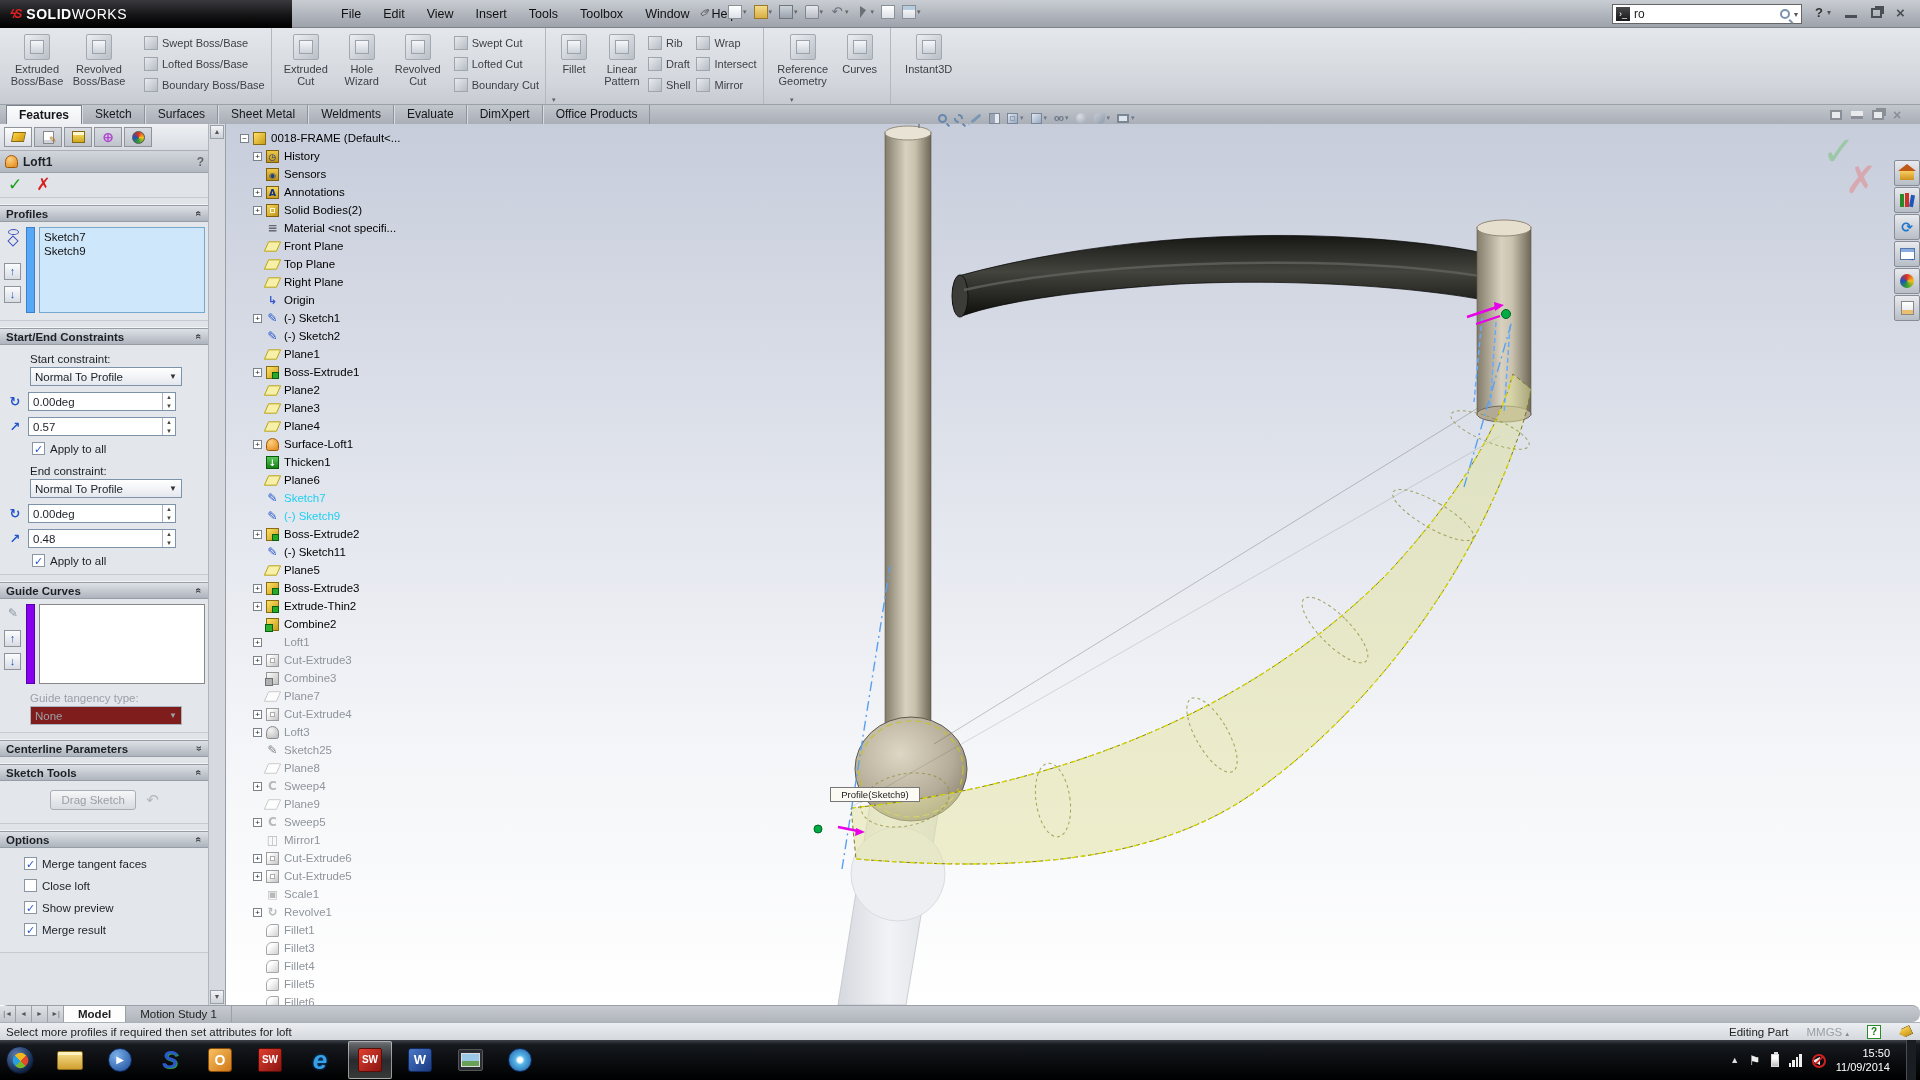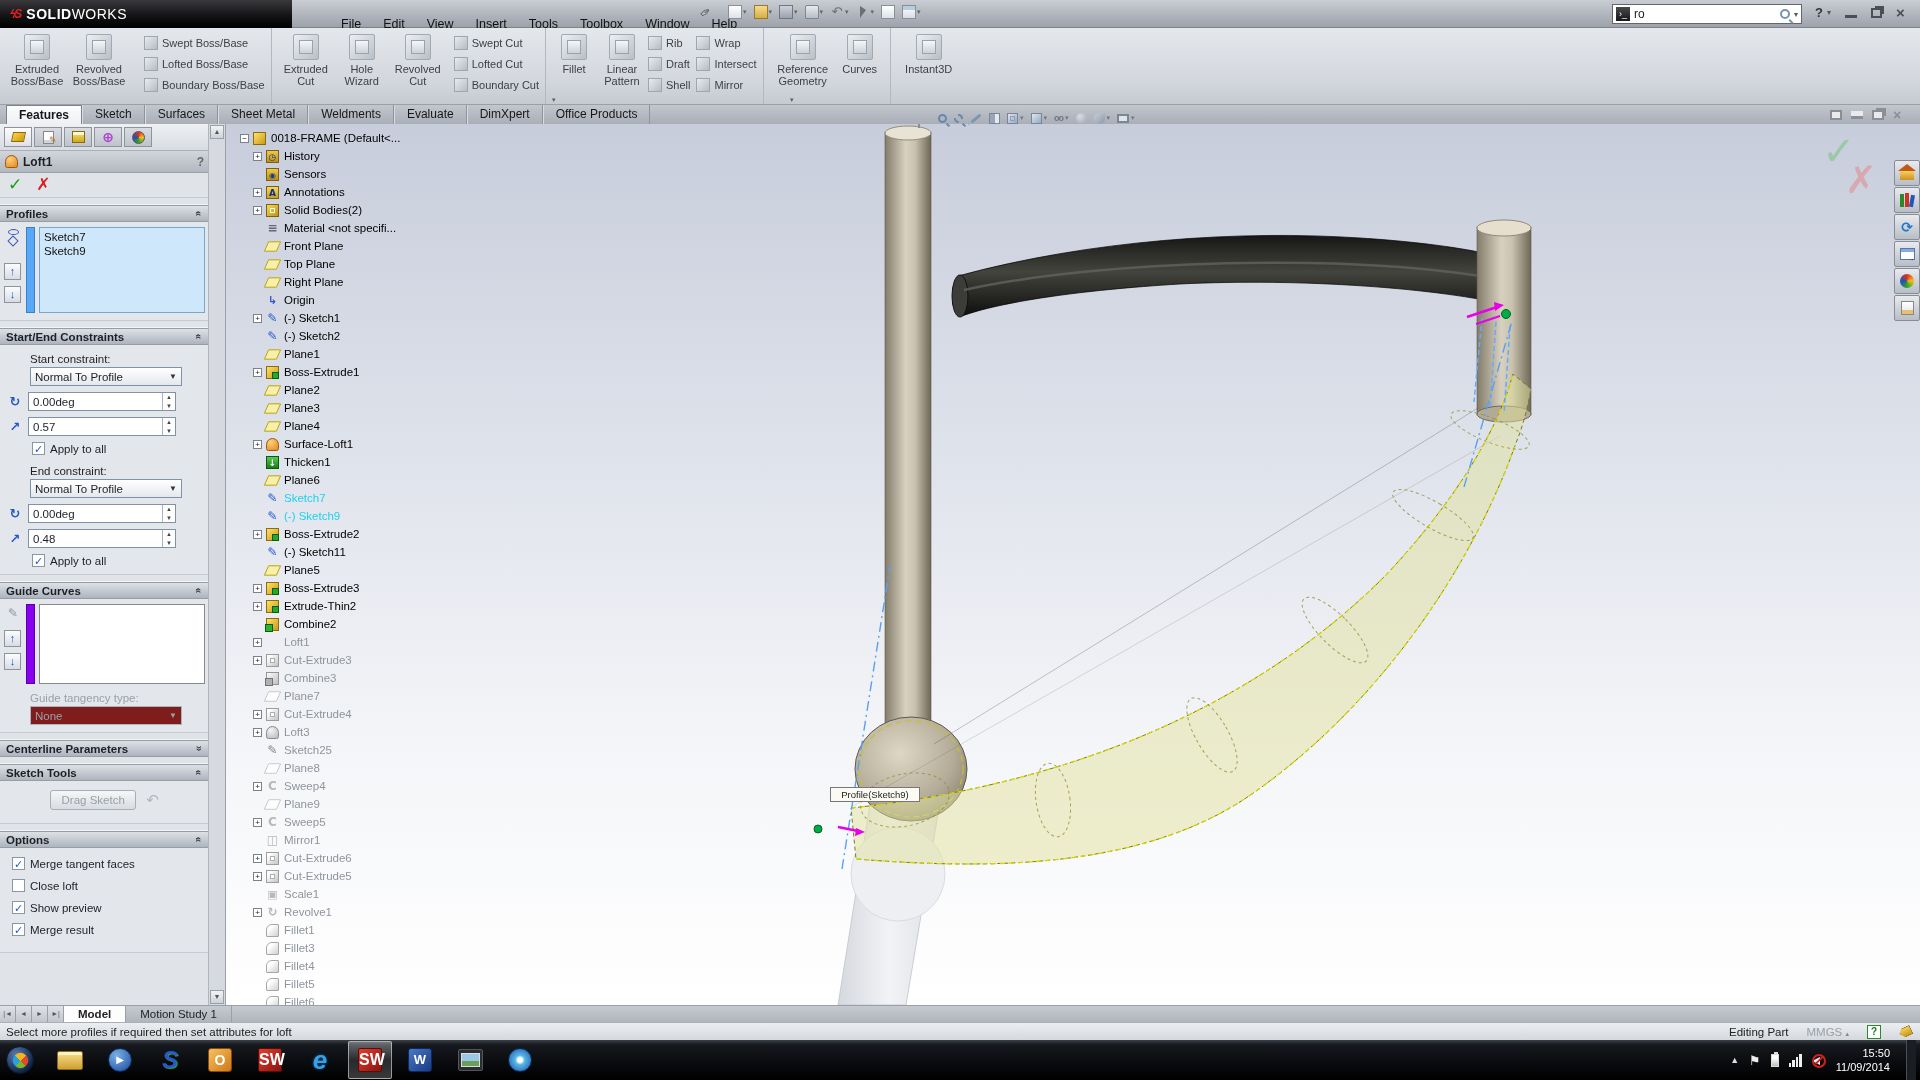--- a/index.html
+++ b/index.html
@@ -8,21 +8,21 @@
 
   
   .titlebar{position:absolute;left:0;top:0;width:1920px;height:28px;
     background:linear-gradient(#c9cdd3,#aeb3bb 60%,#9da2ab);border-bottom:1px solid #7e838b;}
   .logoblock{position:absolute;left:0;top:0;width:292px;height:28px;
     background:linear-gradient(#3a3a3e,#141416 55%,#000);display:flex;align-items:center;padding-left:10px;gap:6px;}
   .logomark{color:#e02020;font-weight:bold;font-style:italic;font-size:12px;letter-spacing:-2px;}
   .logotext{color:#fff;font-weight:bold;font-size:14px;letter-spacing:.5px;}
   .logotext .lt2{font-weight:normal;}
   .menus{position:absolute;left:330px;top:0;height:28px;display:flex;align-items:center;}
-  .menu-item{padding:10px 11px;font-size:12.5px;color:#111;height:28px;line-height:28px;cursor:default;}
+  .menu-item{padding:0 11px;font-size:12.5px;color:#111;height:28px;line-height:28px;cursor:default;}
   .pin-icon{position:absolute;left:700px;top:5px;font-size:13px;color:#555;transform:rotate(-35deg);}
   .qat{position:absolute;left:726px;top:4px;display:flex;align-items:center;gap:3px;}
   .qa-btn{display:flex;align-items:center;gap:1px;padding:1px 2px;}
   .qa-glyph{display:inline-block;width:14px;height:14px;position:relative;}
   .qa-car{font-size:7px;color:#666;}
   .g-page{background:linear-gradient(#fff,#dde2e8);border:1px solid #8a9098;}
   .g-folder{background:linear-gradient(#f5dc8a,#d8ae46);border:1px solid #9a7a2a;}
   .g-disk{background:linear-gradient(#cdd2da,#9aa2ae);border:1px solid #70767e;}
   .g-print{background:linear-gradient(#e8eaee,#b8bec6);border:1px solid #80868e;border-radius:2px 2px 0 0;}
   .g-undo{font-size:13px;line-height:13px;color:#6a7078;text-align:center;}
@@ -153,21 +153,21 @@
     display:flex;align-items:center;padding:0 4px;font-size:11.5px;}
   .dropdown .dd-car{margin-left:auto;font-size:8px;color:#333;}
   .dropdown.disabled{background:#7f1d1d;color:#9aa0a8;border-color:#aab4be;}
   .numrow{display:flex;align-items:center;gap:4px;margin:6px 0 0 2px;}
   .num-icon{width:18px;height:16px;font-size:13px;line-height:16px;text-align:center;color:#2255cc;font-weight:bold;flex:none;}
   .numfield{width:148px;height:19px;background:#fff;border:1px solid #7d93a9;display:flex;align-items:center;}
   .numfield .nval{flex:1;padding:0 4px;font-size:11.5px;}
   .spin{width:13px;align-self:stretch;border-left:1px solid #aab4be;display:flex;flex-direction:column;}
   .spin i{flex:1;font-style:normal;font-size:6px;line-height:9px;text-align:center;color:#444;}
   .cbrow{display:flex;align-items:center;gap:5px;margin:6px 0 0 28px;}
-  .cbrow.opt{margin:0 0 9px 8px;}
+  .cbrow.opt{margin:0 0 9px 20px;}
   .cb{width:13px;height:13px;background:#fff;border:1px solid #8a96a2;font-size:11px;line-height:12px;text-align:center;color:#2a58c8;font-weight:bold;flex:none;}
   .cb.checked::after{content:"✓";}
   .drag-row{display:flex;align-items:center;gap:10px;justify-content:center;padding:4px 0 6px;}
   .drag-btn{width:86px;height:20px;background:linear-gradient(#f6f7f8,#d8dce0);border:1px solid #a8aeb6;border-radius:3px;
     color:#9aa0a8;font-size:11.5px;text-align:center;line-height:18px;}
   .undo-gray{font-size:15px;color:#b0b6be;}
   .guide-glyph{width:18px;padding-top:2px;display:flex;justify-content:center;color:#8a94a0;font-size:12px;}
 
   
   .tree{position:absolute;left:240px;top:129px;width:240px;height:876px;overflow:hidden;z-index:20;font-size:11.5px;}
@@ -204,21 +204,21 @@
   .combine-icon::after{content:"";position:absolute;left:-2px;bottom:-2px;width:6px;height:6px;background:#30b030;border:1px solid #0a600a;}
   .cut-extrude-icon{background:linear-gradient(135deg,#eceef1,#9aa0aa);border:1px solid #70767e;}
   .cut-extrude-icon::after{content:"";position:absolute;inset:3px;background:#fff;border:1px solid #888;}
   .sweep-icon::after{content:"C";color:#8a94a0;font-size:12px;}
   .mirror-icon::after{content:"◫";color:#8a94a0;font-size:12px;}
   .scale-icon::after{content:"▣";color:#8a94a0;font-size:11px;}
   .revolve-icon::after{content:"↻";color:#8a94a0;font-size:12px;}
   .fillet-icon{background:linear-gradient(135deg,#f2f3f5,#a6acb4);border:1px solid #787e86;border-radius:6px 1px 1px 1px;}
 
   
-  .doctabs{position:absolute;left:0;top:1005px;width:1920px;height:17px;background:linear-gradient(#c6cad0,#b0b5bc);border-top:1px solid #9aa0a8;display:flex;align-items:stretch;}
+  .doctabs{position:absolute;left:0;top:1005px;width:1920px;height:17px;background:linear-gradient(#c6cad0,#b0b5bc);border-top:1px solid #9aa0a8;display:flex;align-items:stretch;border-radius:8px;}
   .dt-nav{display:flex;}
   .dt-nav span{width:16px;border-right:1px solid #9aa0a8;background:linear-gradient(#dfe2e6,#c2c6cc);font-size:7px;line-height:16px;text-align:center;color:#555;}
   .dtab{padding:0 14px;font-size:11.5px;line-height:16px;color:#222;border-right:1px solid #9aa0a8;}
   .dtab.active{background:#fdfdfe;font-weight:bold;}
   .statusbar{position:absolute;left:0;top:1022px;width:1920px;height:18px;background:linear-gradient(#eceef1,#d4d8dd);border-top:1px solid #aab0b8;
     display:flex;align-items:center;font-size:11.5px;color:#222;}
   .sb-msg{padding-left:6px;}
   .sb-right{margin-left:auto;display:flex;align-items:center;gap:18px;padding-right:8px;}
   .sb-units{color:#9aa0a8;}
   .sb-units .car{font-size:7px;color:#888;}
@@ -230,21 +230,21 @@
   .tb-start{width:40px;height:40px;display:flex;align-items:center;justify-content:center;}
   .orb{width:28px;height:28px;border-radius:50%;background:radial-gradient(circle at 35% 30%,#5a7ab0,#12284a 70%,#000);border:1px solid #0a1830;display:flex;align-items:center;justify-content:center;}
   .orb i{width:15px;height:15px;border-radius:45%;background:conic-gradient(#e04a2a 0 25%,#78b82a 0 50%,#28a0e0 0 75%,#f0b820 0);transform:rotate(45deg);}
   .tb-btns{display:flex;align-items:center;gap:6px;margin-left:8px;}
   .tb-btn{width:44px;height:38px;display:flex;align-items:center;justify-content:center;border-radius:2px;}
   .tb-btn.active{background:linear-gradient(rgba(255,255,255,.35),rgba(255,255,255,.12) 50%,rgba(255,255,255,.22));border:1px solid rgba(255,255,255,.5);}
   .ic-folder{width:26px;height:19px;background:linear-gradient(#f8e090,#d0a030);border:1px solid #8a6a18;border-radius:2px;box-shadow:inset 0 3px 0 #fdf2c0;}
   .ic-wmp{width:24px;height:24px;border-radius:50%;background:radial-gradient(circle at 35% 30%,#7ab0e8,#1a4a9a);border:1px solid #0c2a60;color:#fff;font-size:10px;text-align:center;line-height:22px;}
   .ic-s{font-size:24px;font-weight:bold;font-style:italic;color:#2a58c8;text-shadow:1px 1px 0 #2a9a4a;}
   .ic-outlook{width:24px;height:24px;background:linear-gradient(135deg,#f8c060,#d07818);border:1px solid #8a4a08;border-radius:3px;color:#fff;font-weight:bold;font-size:14px;text-align:center;line-height:22px;}
-  .ic-sw{width:24px;height:24px;background:linear-gradient(135deg,#e04030,#8a1410);border:1px solid #5a0c08;border-radius:2px;color:#fff;font-weight:bold;font-size:16px;text-align:center;line-height:22px;}
+  .ic-sw{width:24px;height:24px;background:linear-gradient(135deg,#e04030,#8a1410);border:1px solid #5a0c08;border-radius:2px;color:#fff;font-weight:bold;font-size:10px;text-align:center;line-height:22px;}
   .ic-ie{font-size:26px;font-weight:bold;color:#38a0e8;font-style:italic;text-shadow:0 0 3px #1060a8;}
   .ic-word{width:24px;height:24px;background:linear-gradient(135deg,#4a78c8,#1a3a80);border:1px solid #102860;border-radius:3px;color:#fff;font-weight:bold;font-size:13px;text-align:center;line-height:22px;}
   .ic-photo{width:25px;height:22px;background:#2a2d33;border:1px solid #555;border-radius:2px;display:flex;align-items:center;justify-content:center;}
   .ic-photo i{width:19px;height:14px;background:linear-gradient(#9cc8e8 60%,#68a058 60%);border:1px solid #ddd;}
   .ic-disc{width:24px;height:24px;border-radius:50%;background:radial-gradient(circle at 50% 50%,#fff 15%,#58b8e8 30%,#1a50a0);border:1px solid #0c2a60;}
   .tray{margin-left:auto;display:flex;align-items:center;gap:10px;padding-right:4px;color:#fff;}
   .tray-car{font-size:9px;color:#ddd;}
   .tray-flag{font-size:13px;color:#eee;}
   .tray-batt{width:8px;height:13px;border:1px solid #ddd;background:linear-gradient(#fff 30%,#bbb);position:relative;}
   .tray-batt::after{content:"";position:absolute;left:2px;top:-3px;width:4px;height:2px;background:#ddd;}

